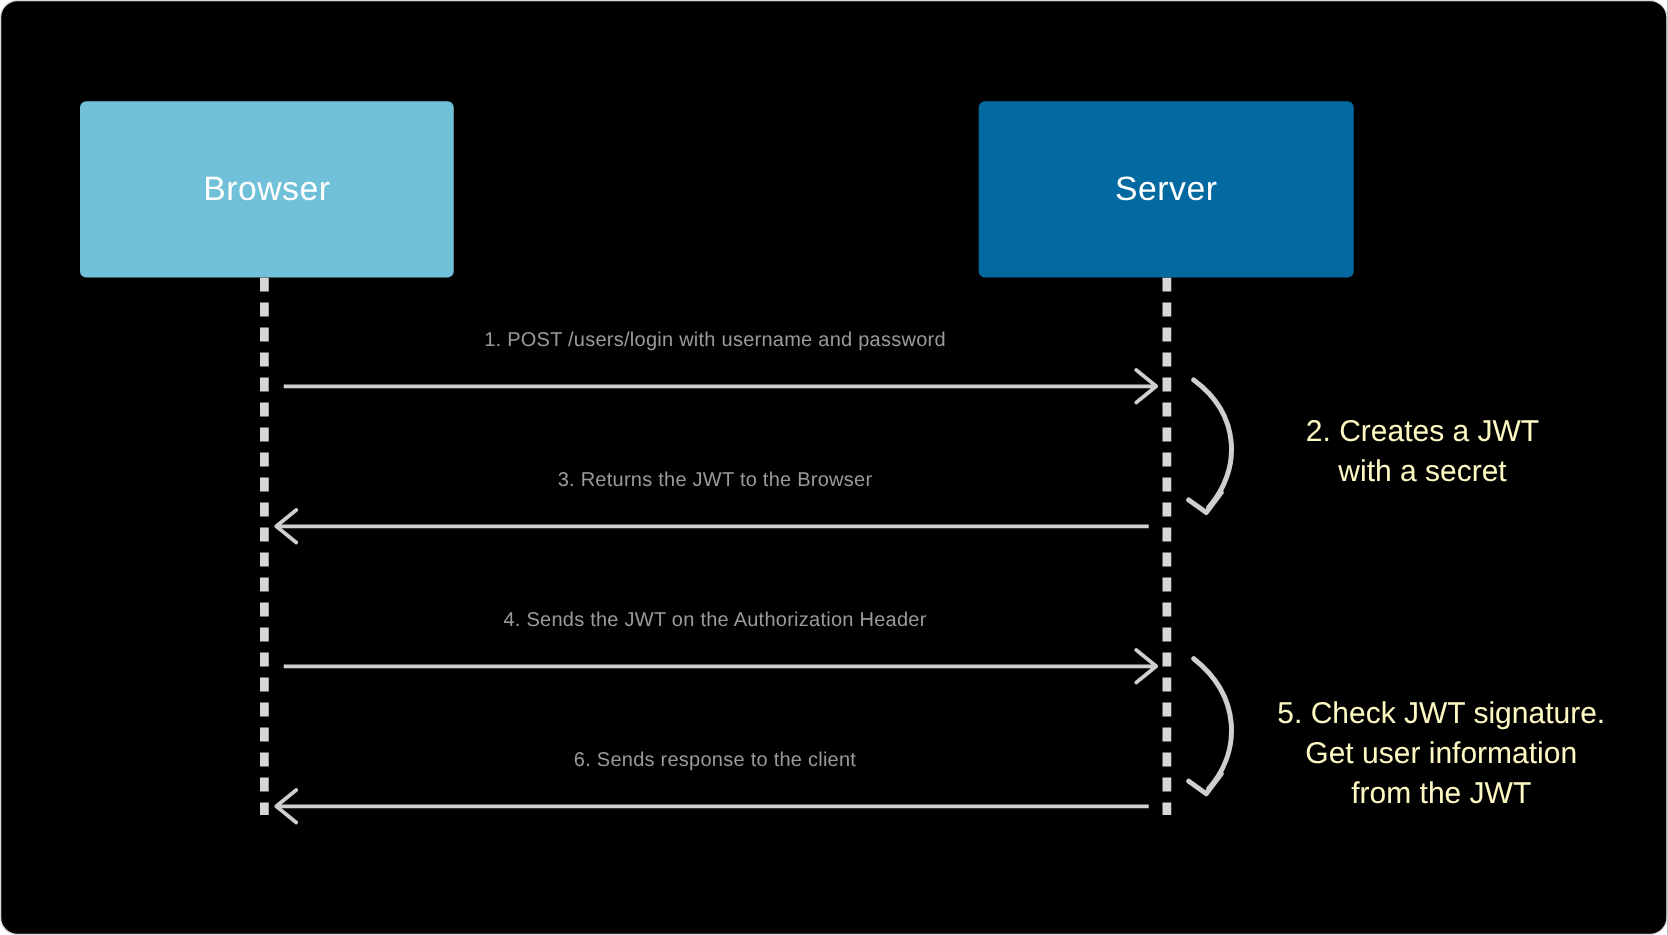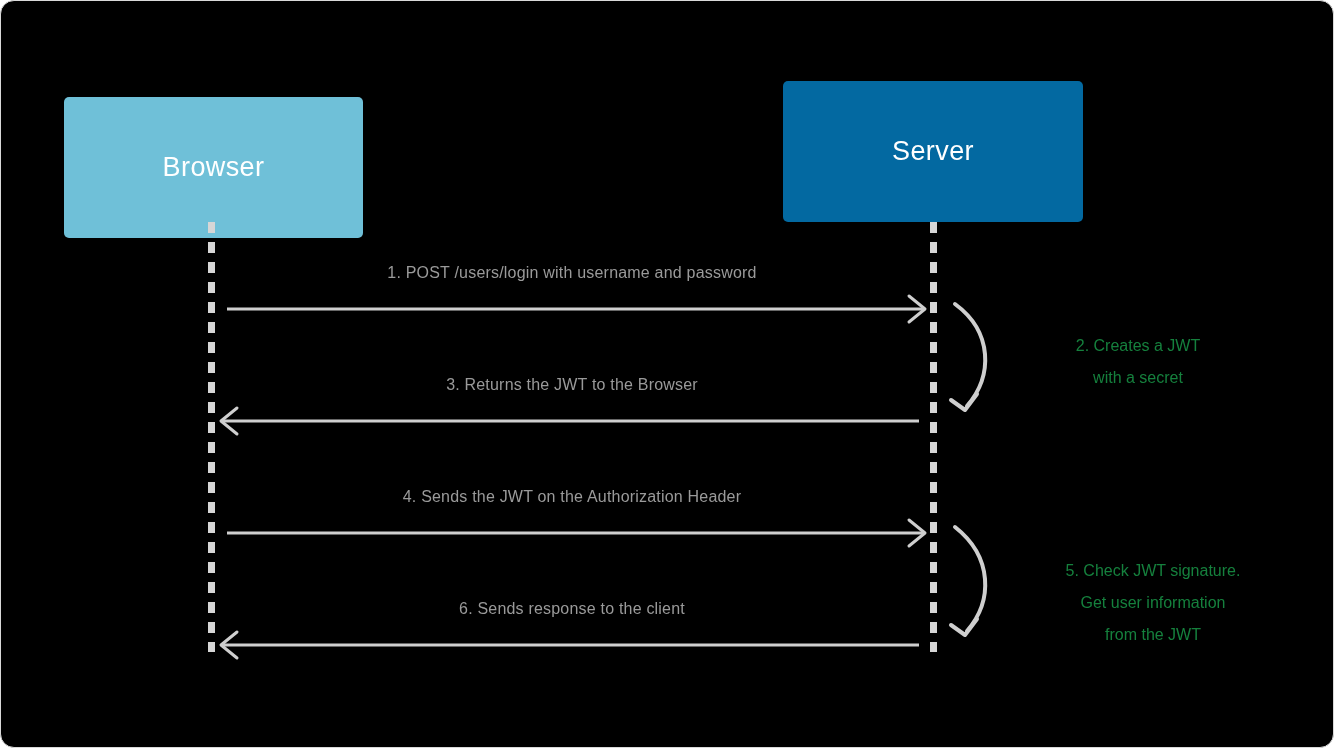--- a/index.html
+++ b/index.html
@@ -36,21 +36,20 @@
     font-size: 27px;
     font-weight: 400;
     letter-spacing: 0.4px;
     user-select: none;
   }
   #participant-browser {
     left: 63px;
     top: 80px;
     width: 299px;
     height: 141px;
-    margin-top: 16px;
   }
   #participant-server {
     left: 782px;
     top: 80px;
     width: 300px;
     height: 141px;
   }
 
   
   .lifeline {
@@ -116,22 +115,22 @@
   .selfloop {
     position: absolute;
   }
   .selfloop .loop-arc {
     position: absolute;
     left: 0;
     top: 0;
   }
   .selfloop .loop-label {
     position: absolute;
-    color: #15803d;
-    font-size: 16px;
+    color: #fef9c3;
+    font-size: 24px;
     line-height: 32px;
     text-align: center;
     white-space: nowrap;
     user-select: none;
   }
   #selfloop-2 { left: 940px; top: 297px; width: 340px; height: 122px; }
   #selfloop-2 .loop-label { left: 62px; top: 32px; width: 270px; }
   #selfloop-5 { left: 940px; top: 520px; width: 360px; height: 125px; }
   #selfloop-5 .loop-label { left: 62px; top: 22px; width: 300px; margin-top: 12px; }
 </style>

